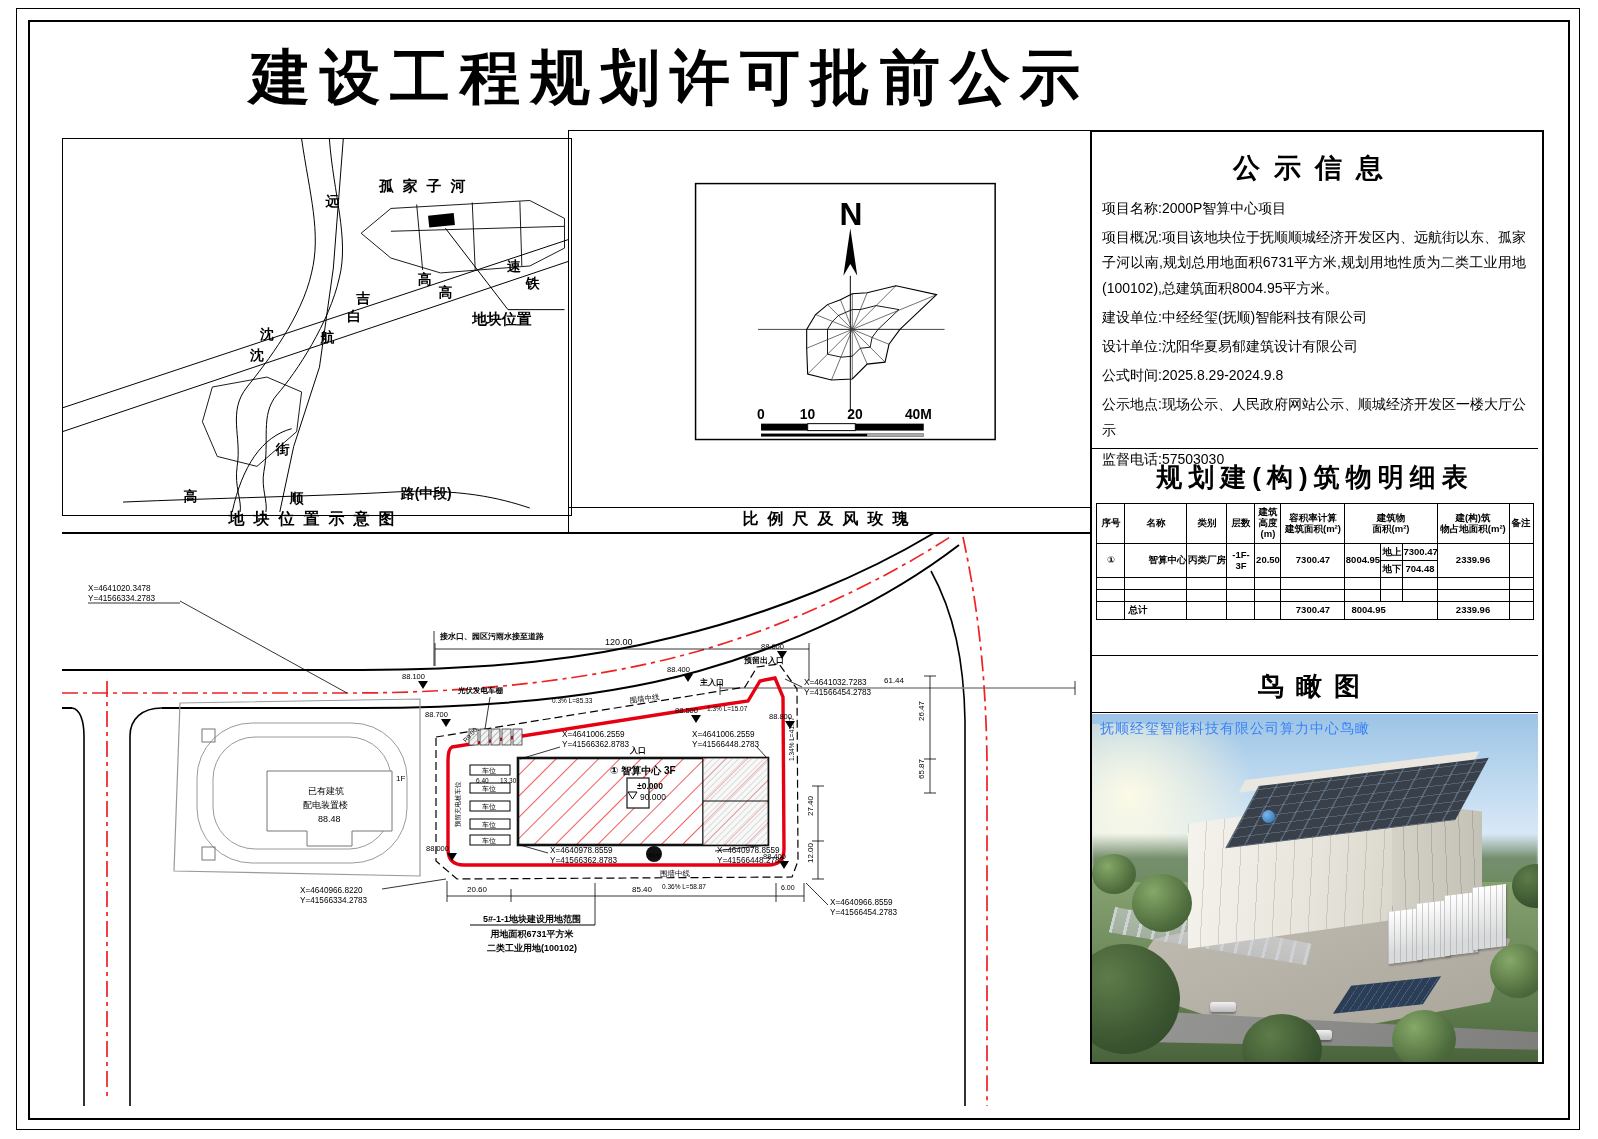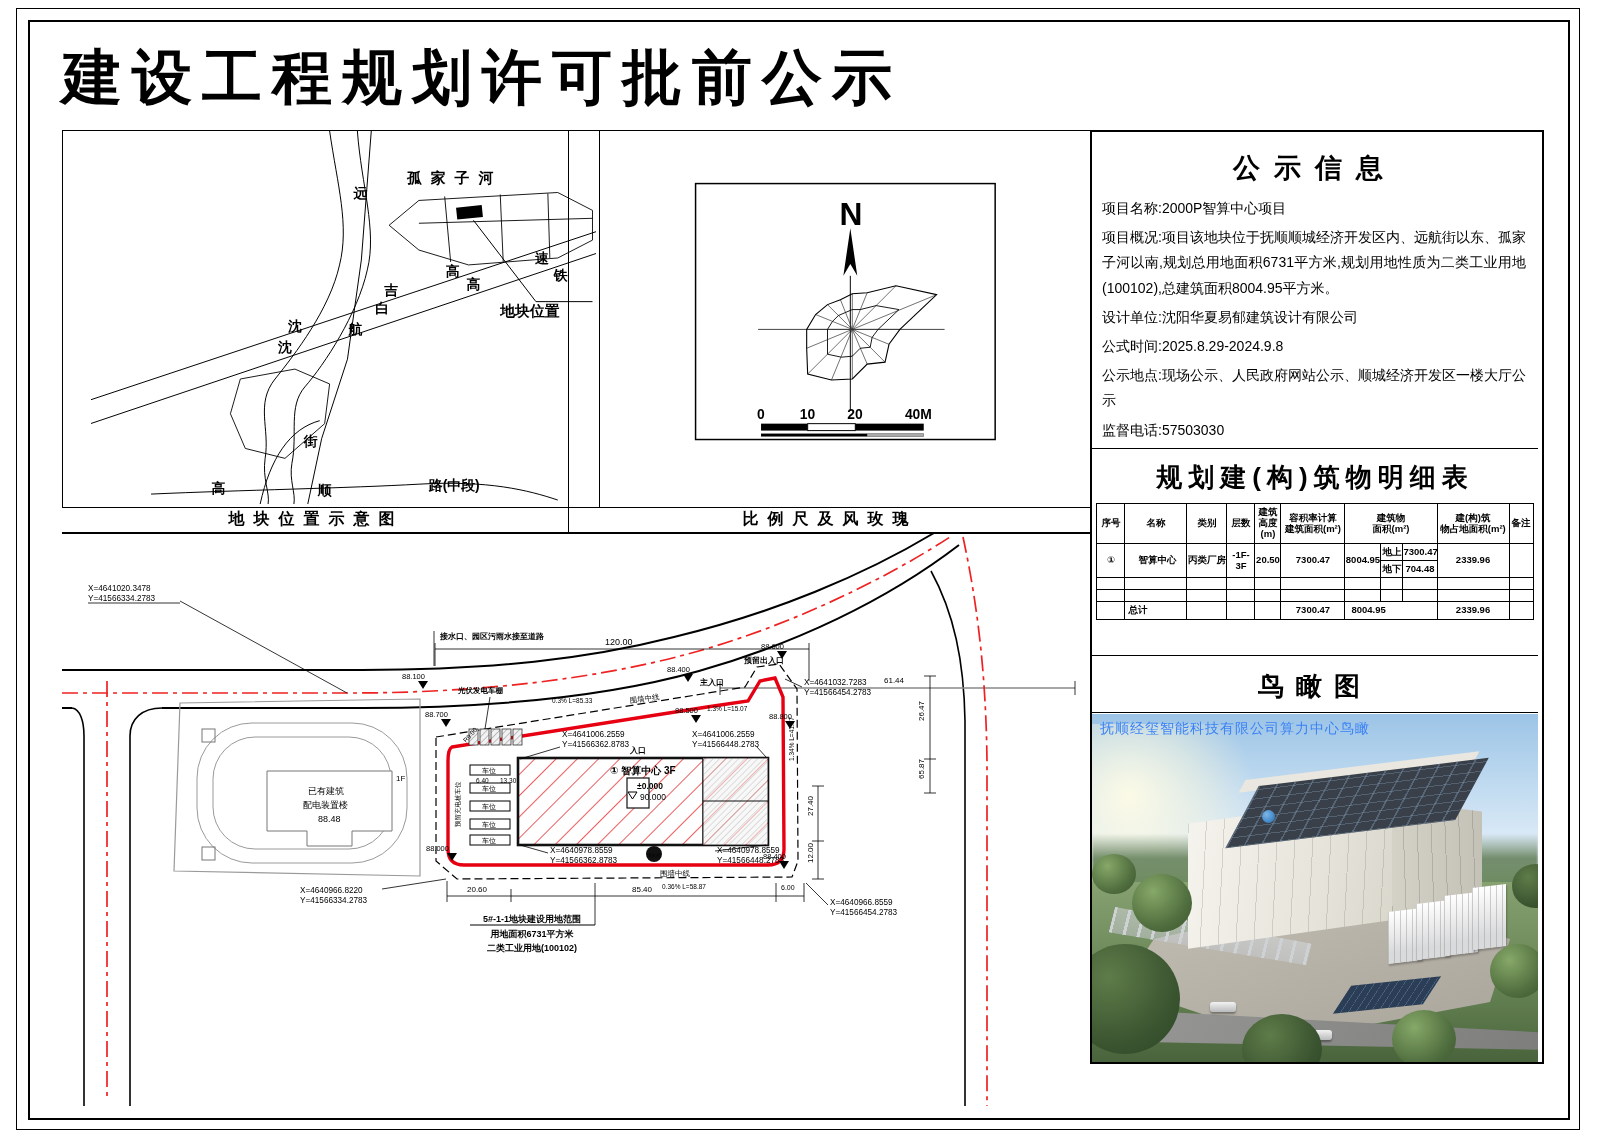--- a/index.html
+++ b/index.html
@@ -2,23 +2,23 @@
 <html><head>
 <meta charset="utf-8">
 <style>
   html,body{margin:0;padding:0;background:#fff;}
   body{font-family:"Liberation Sans","DejaVu Sans",sans-serif;color:#000;}
   #sheet{position:relative;width:1598px;height:1139px;background:#fff;overflow:hidden;}
   .abs{position:absolute;}
   .frame{border:2px solid #000;}
   #frame-outer{left:16px;top:8px;width:1562px;height:1120px;border-width:1.5px;}
   #frame-inner{left:28px;top:20px;width:1538px;height:1096px;}
-  #main-title{left:62px;top:38px;width:1028px;text-align:left;font-size:60px;font-weight:bold;letter-spacing:10px;font-family:Liberation Serif, serif;}
+  #main-title{left:62px;top:38px;width:1028px;text-align:right;font-size:60px;font-weight:bold;letter-spacing:10px;font-family:Liberation Serif, serif;}
   .panel{border:1.5px solid #000;}
-  #panel-map{left:62px;top:130px;width:508px;height:376px;padding-left:28px;}
+  #panel-map{left:62px;top:138px;width:508px;height:376px;}
   #panel-rose{left:568px;top:130px;width:522px;height:376px;}
   #caption-band{left:62px;top:507.5px;width:1028px;height:24px;border-bottom:2px solid #000;}
   #caption-band .cap{position:absolute;top:1px;font-size:16px;font-weight:bold;letter-spacing:9px;text-align:center;}
   #cap-map{left:0;width:508px;}
   #cap-rose{left:508px;width:520px;border-left:0;}
   #band-div{position:absolute;left:506px;top:0;width:0;height:24px;border-left:1.5px solid #000;}
   #right-col{left:1090px;top:130px;width:450px;height:930px;border:2px solid #000;}
   .sec{position:absolute;left:0;width:446px;}
   #sec-notice{top:0;height:316px;border-bottom:1.5px solid #000;}
   #notice-title{margin:18px 0 6px;text-align:center;font-size:27px;font-weight:bold;letter-spacing:14px;}
@@ -160,20 +160,21 @@
     <div class="cap" id="cap-map">地块位置示意图</div>
     <div id="band-div"></div>
   </div>
 
   <div class="abs" id="right-col">
     <div class="sec" id="sec-notice">
       <div id="notice-title">公示信息</div>
       <div id="notice-body">
         <p>项目名称:2000P智算中心项目</p>
         <p>项目概况:项目该地块位于抚顺顺城经济开发区内、远航街以东、孤家子河以南,规划总用地面积6731平方米,规划用地性质为二类工业用地(100102),总建筑面积8004.95平方米。</p>
+        <p>建设单位:中经经玺(抚顺)智能科技有限公司</p>
         <p>设计单位:沈阳华夏易郁建筑设计有限公司</p>
         <p>公式时间:2025.8.29-2024.9.8</p>
         <p>公示地点:现场公示、人民政府网站公示、顺城经济开发区一楼大厅公示</p>
         <p>监督电话:57503030</p>
       </div>
     </div>
 
     <div class="sec" id="sec-table">
       <div id="table-title">规划建(构)筑物明细表</div>
       <table class="dtable">
@@ -210,21 +211,21 @@
                 <div>面积(m²)</div>
           </td>
           <td>
             <div>建(构)筑</div>
                 <div>物占地面积(m²)</div>
           </td>
           <td>备注</td>
         </tr>
         <tr style="height:17px">
           <td rowspan="2">①</td>
-          <td rowspan="2" style="text-align:center;padding-left:3px">智算中心</td>
+          <td rowspan="2" style="text-align:right;padding-left:3px">智算中心</td>
           <td rowspan="2">丙类厂房</td>
           <td rowspan="2">-1F-3F</td>
           <td rowspan="2">20.50</td>
           <td rowspan="2">7300.47</td>
           <td rowspan="2">8004.95</td>
           <td>地上</td>
           <td>7300.47</td>
           <td rowspan="2">2339.96</td>
           <td rowspan="2"></td>
         </tr>

